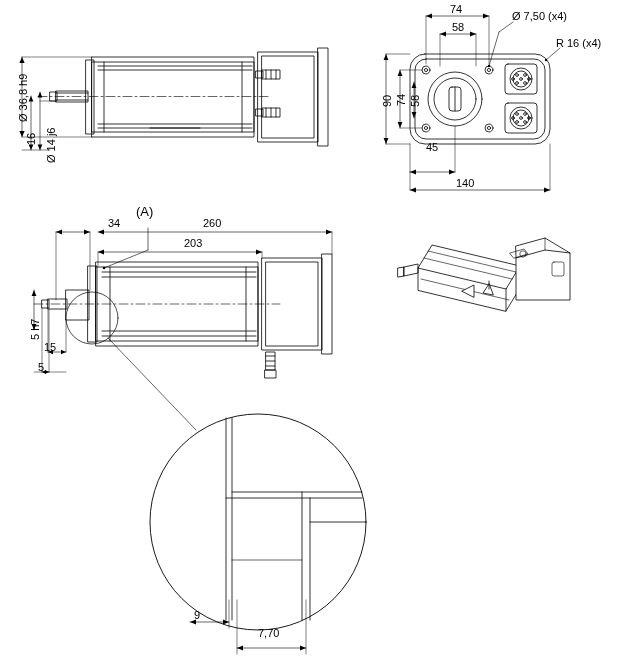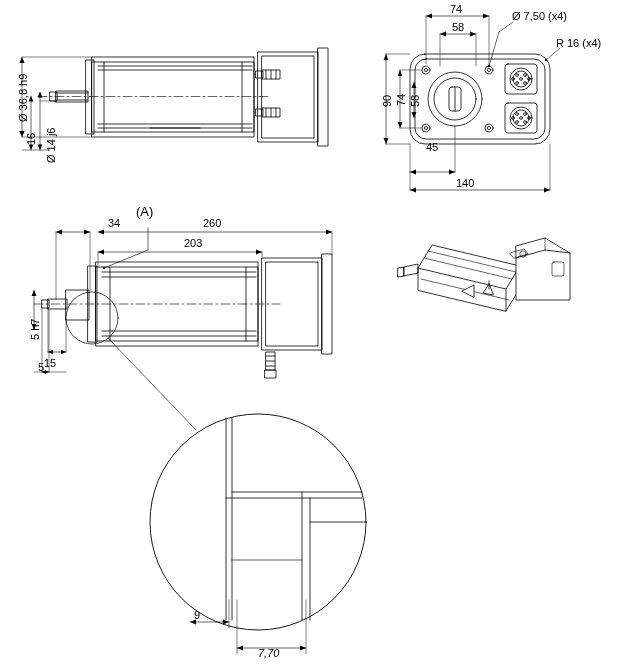--- a/index.html
+++ b/index.html
@@ -301,19 +301,19 @@
 <div class="lbl" style="left:426px;top:142px;">45</div>
 <div class="lbl" style="left:456px;top:178px;">140</div>
 <div class="lbl" style="left:512px;top:11px;">Ø 7,50 (x4)</div>
 <div class="lbl" style="left:556px;top:38px;">R 16 (x4)</div>
 
 <div class="lbl big" style="left:136px;top:205px;">(A)</div>
 <div class="lbl" style="left:76px;top:218px;margin-left:32px;">34</div>
 <div class="lbl" style="left:203px;top:218px;">260</div>
 <div class="lbl" style="left:169px;top:238px;margin-left:15px;">203</div>
 <div class="lbl rot" style="left:30px;top:340px;">5 h7</div>
-<div class="lbl" style="left:44px;top:358px;">15</div>
+<div class="lbl" style="left:44px;top:342px;">15</div>
 <div class="lbl" style="left:38px;top:362px;">5</div>
 
 <div class="lbl" style="left:194px;top:610px;">9</div>
-<div class="lbl" style="left:258px;top:648px;font-style:italic;">7,70</div>
+<div class="lbl" style="left:258px;top:628px;">7,70</div>
 
 </div>
 
 </body></html>

